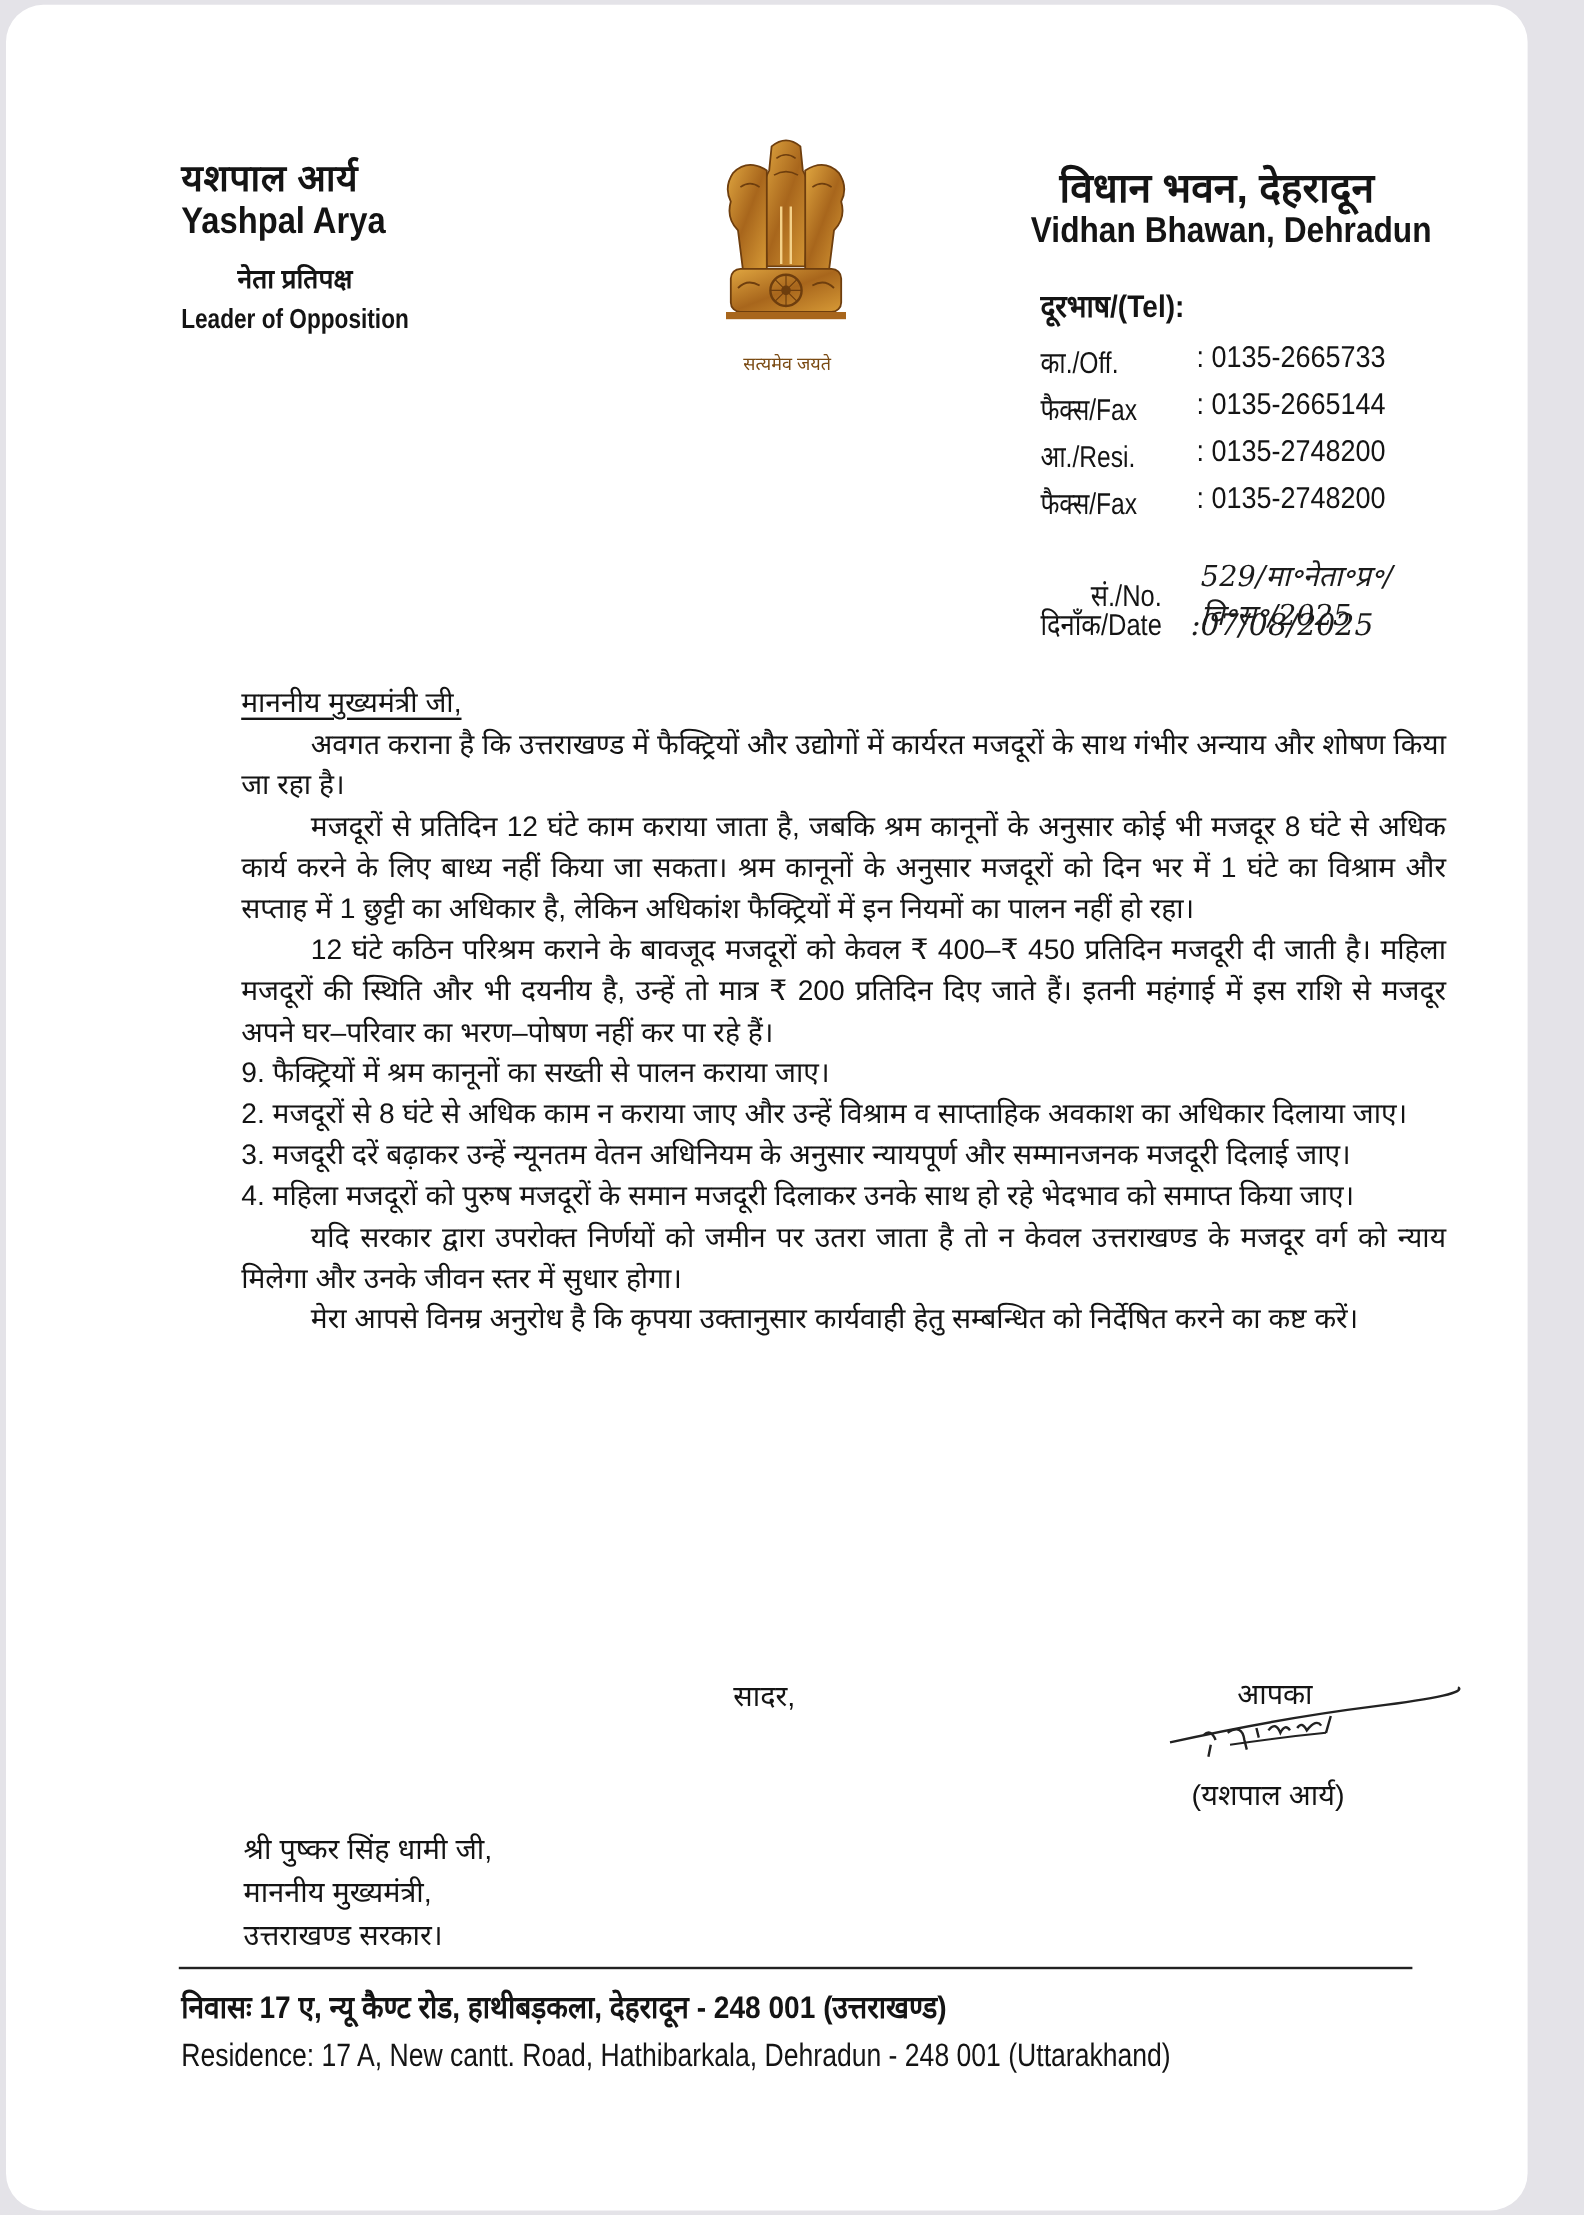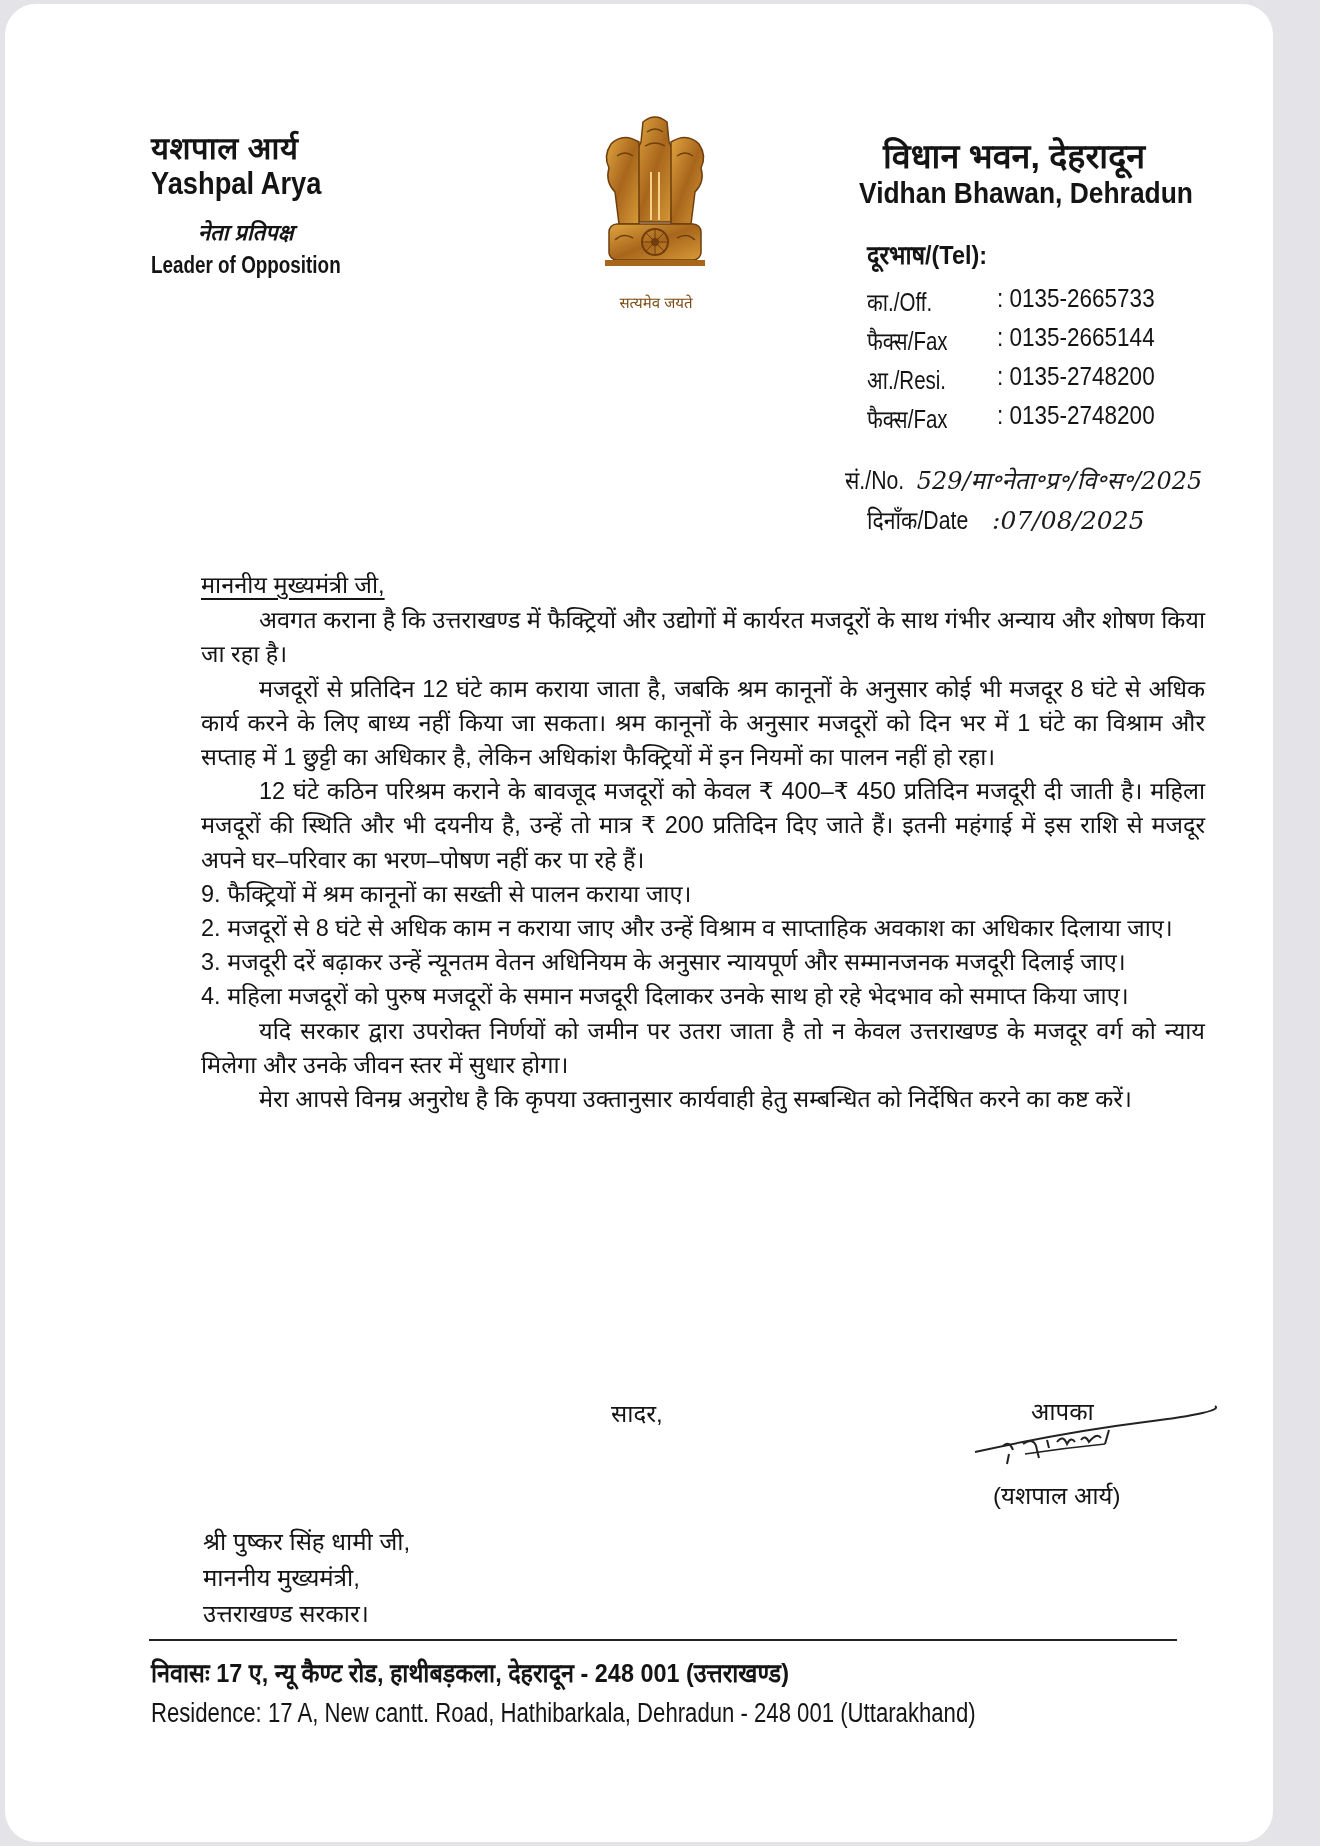--- a/index.html
+++ b/index.html
@@ -12,36 +12,36 @@
     overflow: hidden;
   }
   .page {
     position: absolute; left: 5px; top: 4px; width: 1268px; height: 1838px;
     background: #ffffff;
     border-radius: 31px;
   }
   .abs { position: absolute; }
   .hin-name { left: 146px; top: 122px; font-size: 31px; font-weight: bold; letter-spacing: 0.5px; }
   .eng-name { left: 146px; top: 162px; font-size: 31px; font-weight: bold; transform: scaleX(0.88); transform-origin: left; }
-  .hin-role { left: 193px; top: 212px; font-size: 22px; font-weight: bold; font-style: italic; }
+  .hin-role { left: 193px; top: 212px; font-size: 22px; font-weight: bold; }
   .eng-role { left: 146px; top: 248px; font-size: 23px; font-weight: bold; transform: scaleX(0.82); transform-origin: left; }
 
   .emblem { left: 590px; top: 108px; width: 120px; height: 170px; }
   .motto { left: 582px; top: 288px; width: 138px; text-align: center; font-size: 15px; color: #7a4a12; }
 
   .hin-place { left: 878px; top: 128px; font-size: 34px; font-weight: bold; }
   .eng-place { left: 854px; top: 172px; font-size: 30px; font-weight: bold; transform: scaleX(0.88); transform-origin: left; }
   .tel-head { left: 862px; top: 232px; font-size: 26px; font-weight: bold; transform: scaleX(0.9); transform-origin: left; }
 
   .contacts { left: 862px; top: 280px; }
   .crow { display: flex; height: 39px; align-items: flex-start; font-size: 25px; }
   .clabel { width: 130px; transform: scaleX(0.82); transform-origin: left; white-space: nowrap; }
   .cval { margin-left: 0px; transform: scaleX(0.9); transform-origin: left; white-space: nowrap; }
 
-  .refno { left: 840px; top: 458px; font-size: 25px; display: flex; align-items: flex-end; }
+  .refno { left: 904px; top: 458px; font-size: 25px; display: flex; align-items: center; gap: 20px; }
   .ref-label { transform: scaleX(0.85); transform-origin: left; }
   .hand { font-family: "DejaVu Serif", serif; font-style: italic; color: #1b1b1b; }
   .date-row { left: 862px; top: 498px; font-size: 25px; display: flex; align-items: baseline; }
 
   .body-text { left: 196px; top: 564px; width: 1004px; font-size: 23.5px; line-height: 34.2px; transform: scaleX(1); }
   .salutation { text-decoration: underline; text-underline-offset: 5px; margin-bottom: 1px; }
   .para { text-align: justify; }
   .indent { text-indent: 58px; }
   .list-item { text-align: justify; }
 

